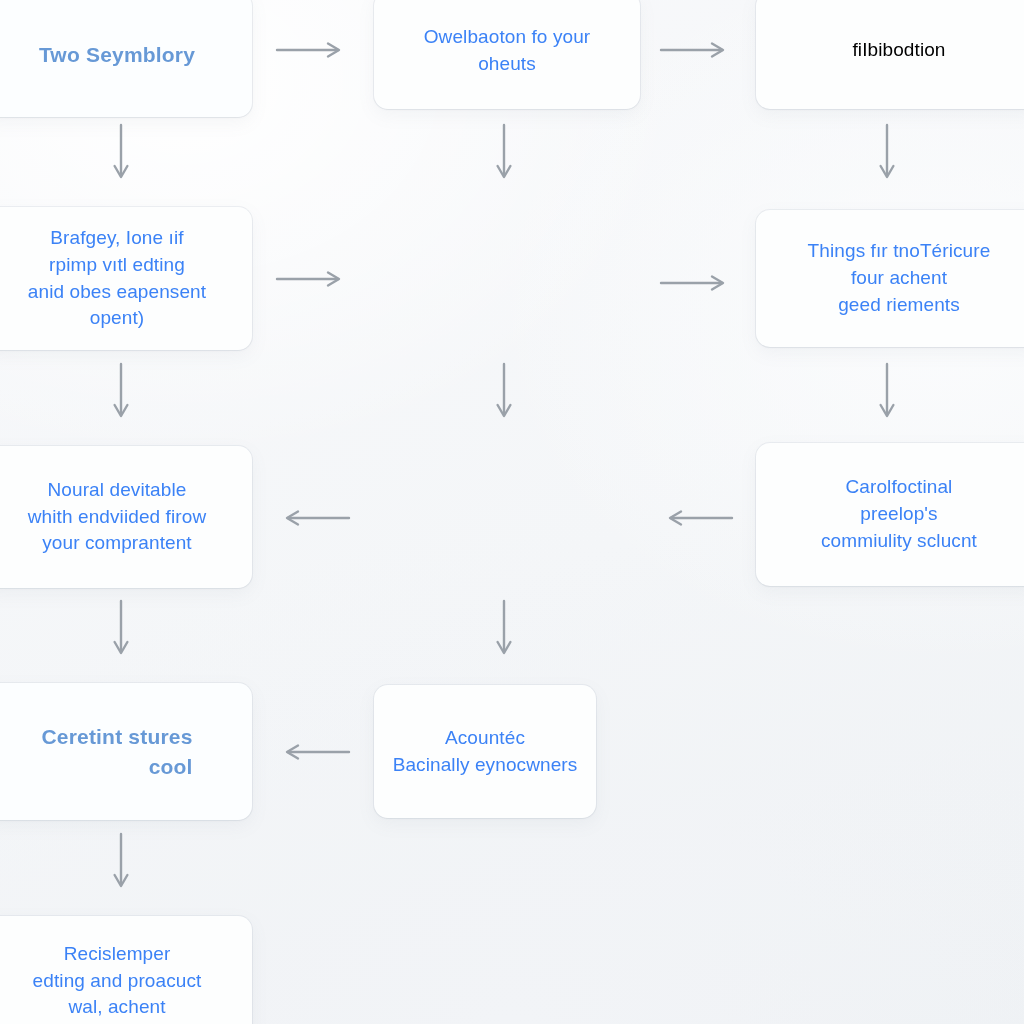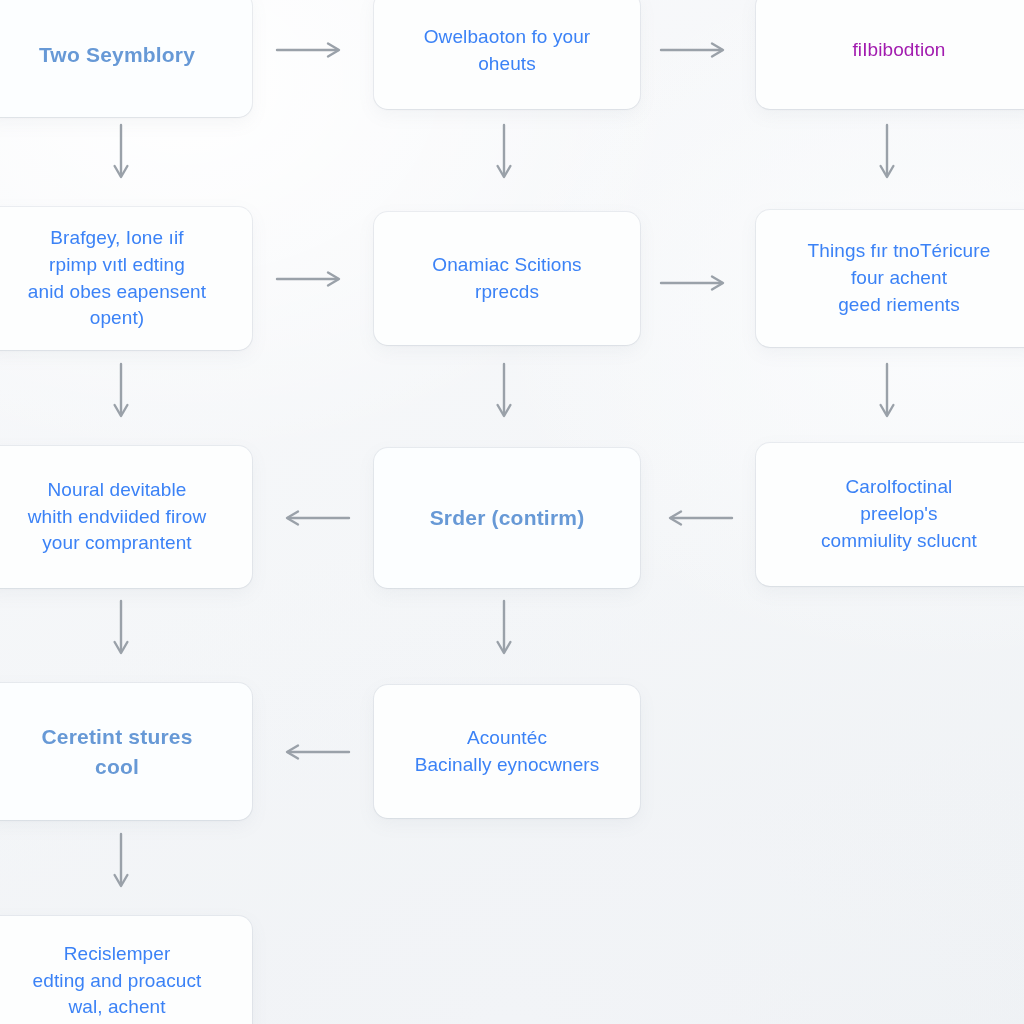--- a/index.html
+++ b/index.html
@@ -54,26 +54,27 @@
     color: #3b82f6;
     font-size: 19px;
     font-weight: 400;
     white-space: pre-line;
   }
   .node.accent .node-label {
     color: #6799d6;
     font-weight: 700;
     font-size: 21px;
     letter-spacing: 0.2px;
+    text-align: right;
   }
   .node.accent {
     background: #fcfeff;
   }
   .node.dim .node-label {
-    color: #a21caf;
+    color: #000000;
   }
 
   
   .arrow {
     position: absolute;
     color: #9aa1a9;
   }
   .arrow svg { display: block; overflow: visible; }
 </style>
 </head>
@@ -131,24 +132,20 @@
     </svg>
   </div>
 
   <div class="node" style="left:-18px; top:207px; width:270px; height:143px;">
     <div class="node-label">Brafgey, Ione ıif
 rpimp vıtl edting
 anid obes eapensent
 opent)</div>
   </div>
 
-  <div class="node" style="left:374px; top:212px; width:266px; height:133px;">
-    <div class="node-label">Onamiac Scitions
-rprecds</div>
-  </div>
 
   <div class="node" style="left:756px; top:210px; width:286px; height:137px;">
     <div class="node-label">Things fır tnoTéricure
 four achent
 geed riements</div>
   </div>
 
   <div class="arrow" style="left:276px; top:271px;">
     <svg width="72" height="16" viewBox="0 0 72 16" fill="none">
       <path d="M1 8 H62" stroke="currentColor" stroke-width="2.4" stroke-linecap="round"></path>
@@ -183,23 +180,20 @@
       <path d="M1.6 42 L8 53 L14.4 42" stroke="currentColor" stroke-width="2.4" stroke-linecap="round" stroke-linejoin="round" fill="none"></path>
     </svg>
   </div>
 
   <div class="node" style="left:-18px; top:446px; width:270px; height:142px;">
     <div class="node-label">Noural devitable
 whith endviided firow
 your comprantent</div>
   </div>
 
-  <div class="node accent" style="left:374px; top:448px; width:266px; height:140px;">
-    <div class="node-label">Srder (contirm)</div>
-  </div>
 
   <div class="node" style="left:756px; top:443px; width:286px; height:143px;">
     <div class="node-label">Carolfoctinal
 preelop's
 commiulity sclucnt</div>
   </div>
 
   <div class="arrow" style="left:278px; top:510px;">
     <svg width="72" height="16" viewBox="0 0 72 16" fill="none">
       <path d="M10 8 H71" stroke="currentColor" stroke-width="2.4" stroke-linecap="round"></path>
@@ -226,21 +220,21 @@
       <path d="M8 1 V52" stroke="currentColor" stroke-width="2.4" stroke-linecap="round"></path>
       <path d="M1.6 42 L8 53 L14.4 42" stroke="currentColor" stroke-width="2.4" stroke-linecap="round" stroke-linejoin="round" fill="none"></path>
     </svg>
   </div>
 
   <div class="node accent" style="left:-18px; top:683px; width:270px; height:137px;">
     <div class="node-label">Ceretint stures
 cool</div>
   </div>
 
-  <div class="node" style="left:374px; top:685px; width:266px; height:133px;">
+  <div class="node" style="left:374px; top:685px; width:222px; height:133px;">
     <div class="node-label">Acountéc
 Bacinally eynocwners</div>
   </div>
 
   <div class="arrow" style="left:278px; top:744px;">
     <svg width="72" height="16" viewBox="0 0 72 16" fill="none">
       <path d="M10 8 H71" stroke="currentColor" stroke-width="2.4" stroke-linecap="round"></path>
       <path d="M20 1.5 L9 8 L20 14.5" stroke="currentColor" stroke-width="2.4" stroke-linecap="round" stroke-linejoin="round" fill="none"></path>
     </svg>
   </div>

